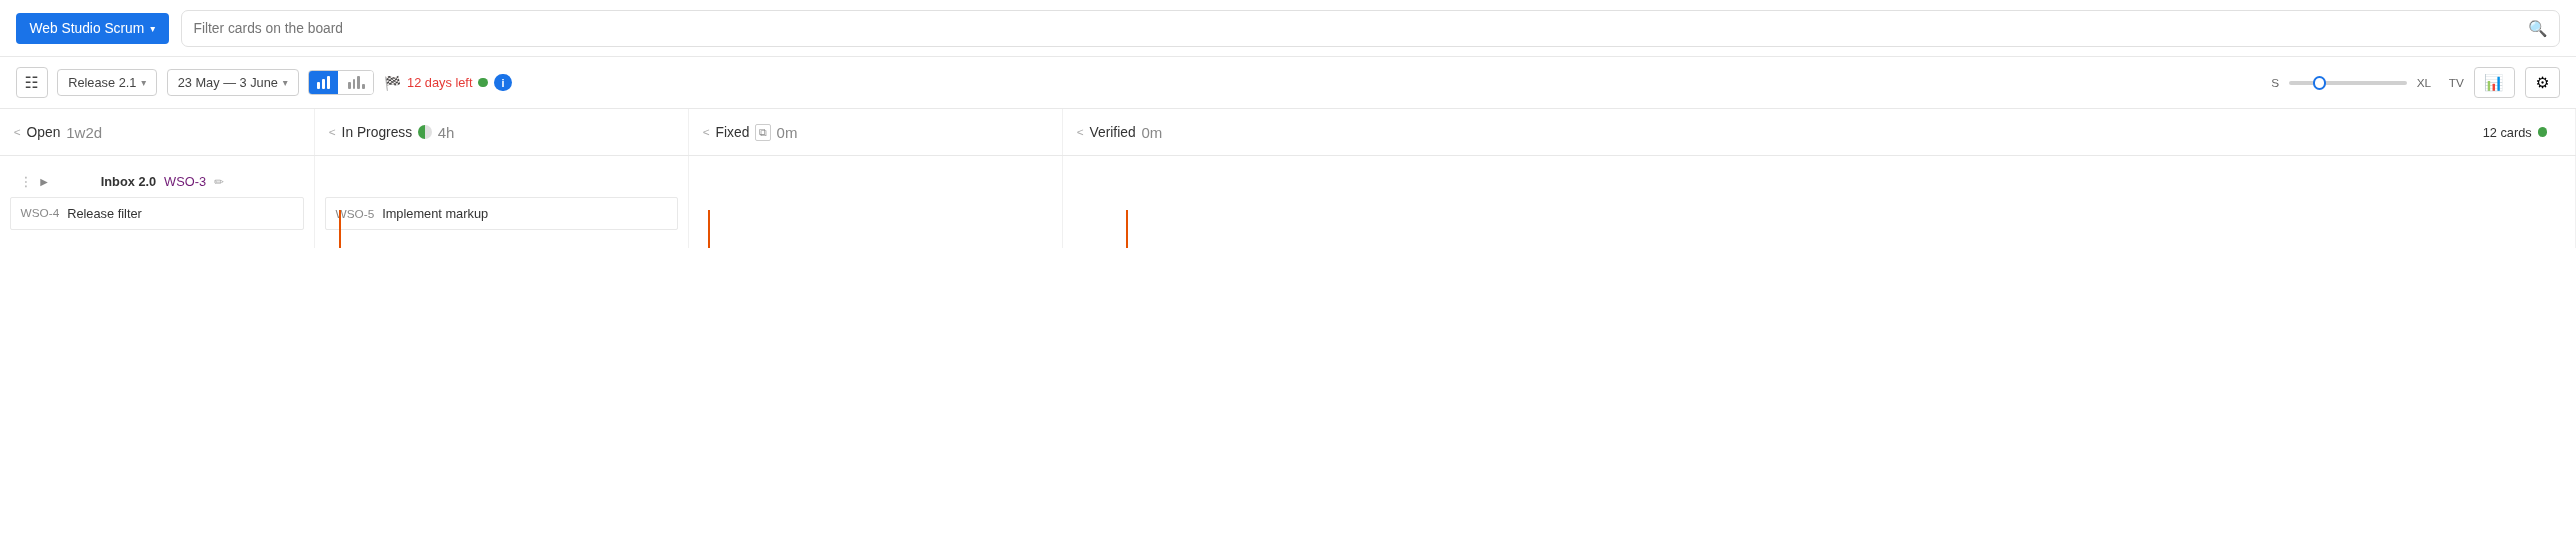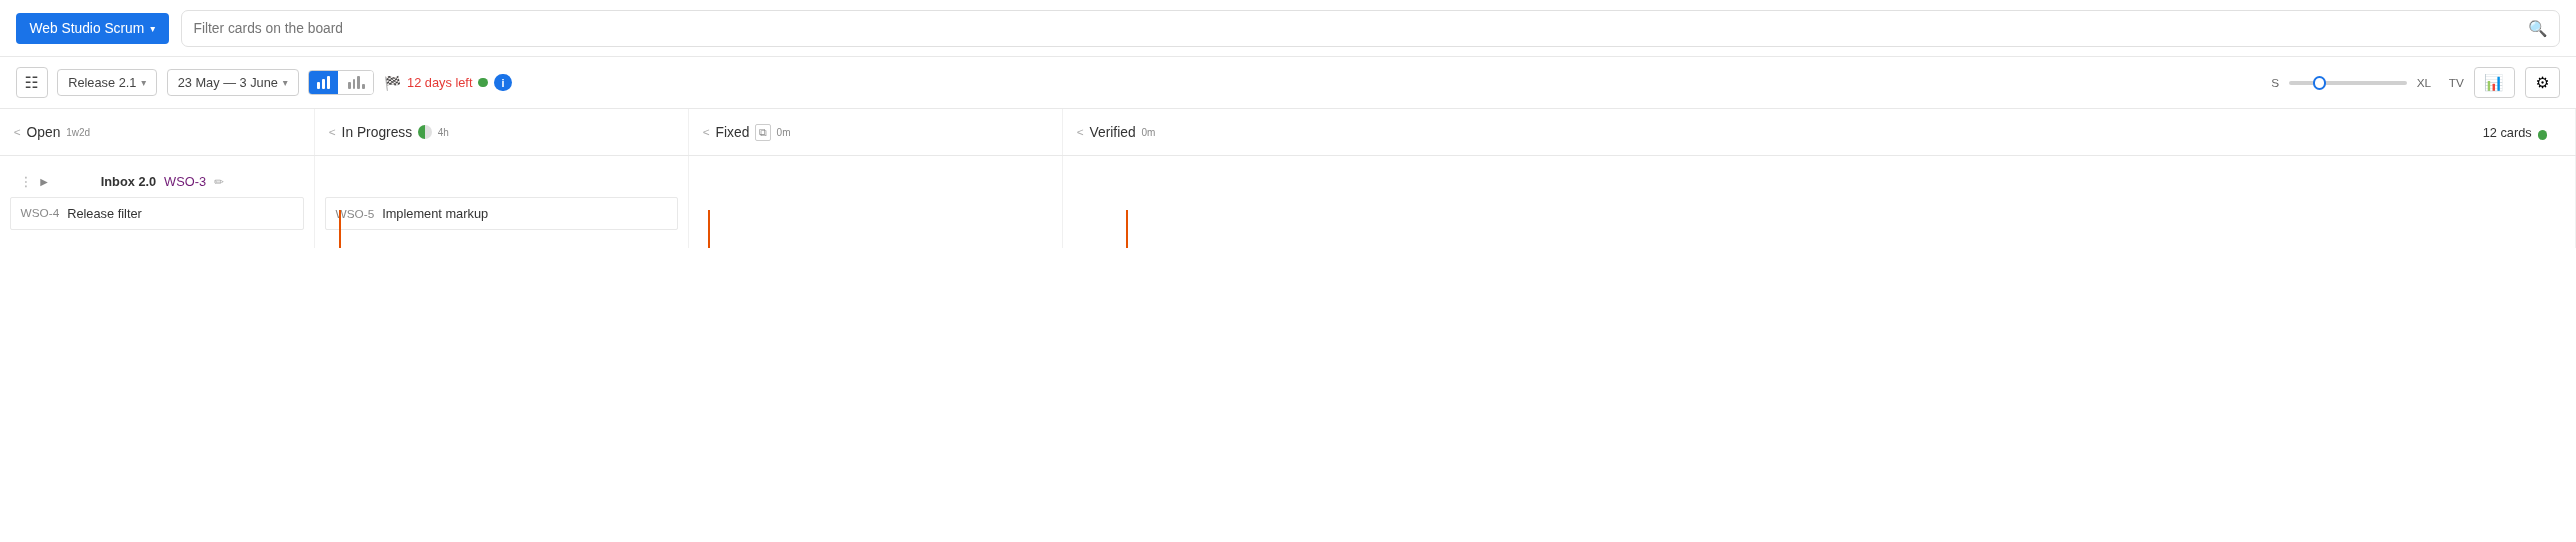--- a/index.html
+++ b/index.html
@@ -102,21 +102,21 @@
       padding: 7.9px 13.8px; font-size: 13.8px; color: #555;
       border-right: 1px solid #f0f0f0; min-width: 197px;
     }
     .col-header.open { min-width: 315px; }
     .col-header.in-progress { min-width: 374px; }
     .col-header.fixed-col { min-width: 374px; }
     .col-header.verified { flex: 1; }
 
     .col-arrow { color: #aaa; font-size: 11.8px; }
     .col-title { font-weight: 400; color: #333; }
-    .col-estimate { font-size: 10px; color: #888; }
+    .col-estimate { font-size: 15px; color: #888; }
     .half-circle {
       width: 13.8px; height: 13.8px; border-radius: 50%;
       background: linear-gradient(90deg, #43a047 50%, #e0e0e0 50%);
       display: inline-block;
     }
     .external-link {
       font-size: 10.8px; color: #888; border: 1px solid #ccc; border-radius: 2px;
       padding: 1px 2.9px; cursor: pointer;
     }
     .board-col { border-right: 1px solid #f0f0f0; padding: 9.8px; }
@@ -147,21 +147,21 @@
     
     .callout {
       position: absolute;
       border: 2px solid #e65100; border-radius: 3.9px;
       padding: 3.9px 9.8px; font-size: 11.8px; color: #333; background: #fff;
       white-space: nowrap;
     }
 
     
     .cards-badge {
-      display: flex; align-items: flex-end; gap: 5.9px;
+      display: flex; align-items: center; gap: 5.9px;
       font-size: 12.8px; color: #333; padding: 7.9px 13.8px;
     }
 
     .boards-icon-btn {
       border: 1px solid #d0d0d0; border-radius: 3.9px; padding: 4.9px 7.9px;
       background: #fff; cursor: pointer; display: flex; align-items: center;
     }
   </style>
 </head>
 <body>

